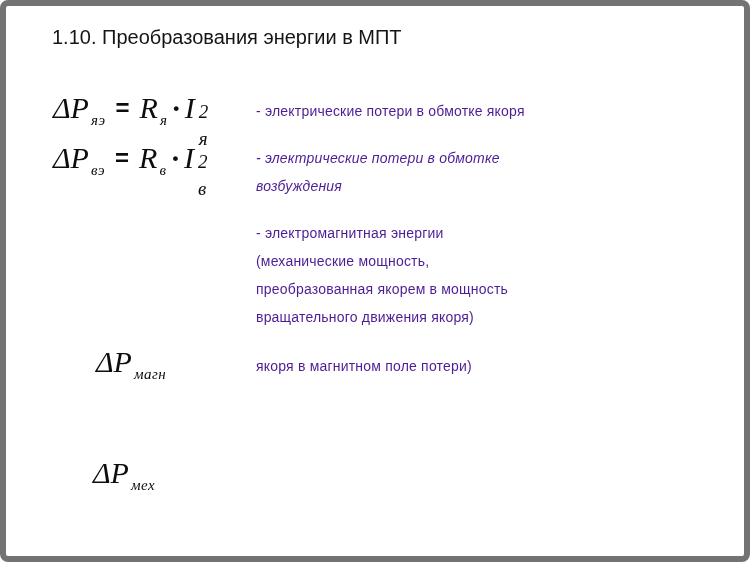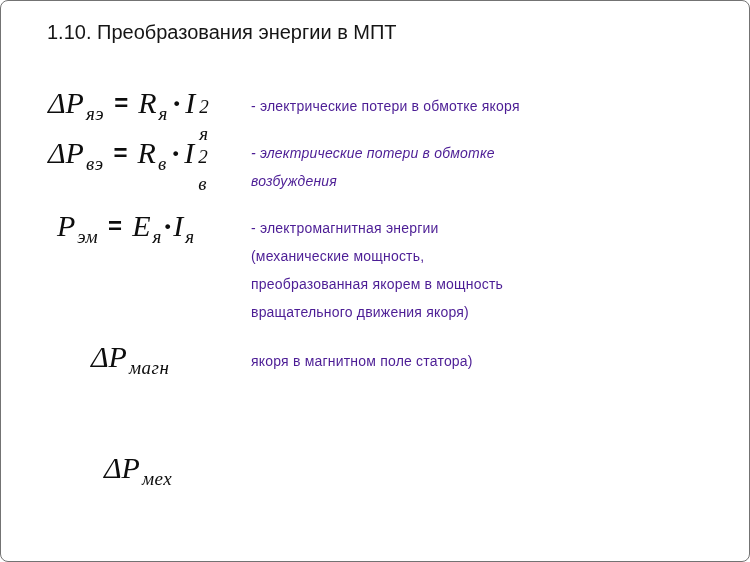--- a/index.html
+++ b/index.html
@@ -1,27 +1,27 @@
 <!DOCTYPE html>
 <html><head>
 <meta charset="utf-8">
 <style>
   html, body { margin:0; padding:0; background:#ffffff; }
   .page {
     position:relative; width:750px; height:562px; box-sizing:border-box;
-    background:#ffffff; border:1px solid #737373; border-radius:8px;
+    background:#ffffff; border:6px solid #737373; border-radius:8px;
     font-family:"Liberation Sans", sans-serif; color:#141414; overflow:hidden;
   }
   .title { position:absolute; left:46px; top:20px; font-size:20px; color:#151515; }
   .desc  { position:absolute; font-size:14px; line-height:28px; letter-spacing:0.2px; color:#4c1d95; }
   .formula {
     position:absolute; font-family:"Liberation Serif", serif; font-style:italic;
     font-size:30px; line-height:30px; white-space:nowrap; color:#0d0d0d;
   }
-  .f-sub { font-size:19px; vertical-align:-7px; margin-left:2px; letter-spacing:0.5px; }
+  .f-sub { font-size:15px; vertical-align:-7px; margin-left:2px; letter-spacing:0.5px; }
   .f-eq  { font-family:"Liberation Sans", sans-serif; font-style:normal; font-weight:bold;
            font-size:24px; margin:0 10px; vertical-align:2px; }
   .f-dot { margin:0 5px; font-weight:bold; }
   .f-stack { display:inline-flex; flex-direction:column; align-items:flex-start;
              font-size:19px; line-height:15px; vertical-align:-10px; margin-left:4px; }
   .f-stack .s-sup { transform:translateY(-10px); }
   .f-stack .s-sub { transform:translateY(2px); letter-spacing:0.5px; }
 </style>
 </head>
 <body>
@@ -44,34 +44,31 @@
     <span>ΔP</span><span class="f-sub">вэ</span><span class="f-eq">=</span><span>R</span><span class="f-sub">в</span><span class="f-dot">·</span><span>I</span><span class="f-stack">
         <span class="s-sup">2</span>
         <span class="s-sub">в</span>
       </span>
   </div>
   <div class="desc" style="left:250px; top:138px;font-style:italic;">
     <div>- электрические потери в обмотке</div>
     <div>возбуждения</div>
   </div>
 
-  <div class="formula" style="left:56px; top:210px;">
-    <span>P</span><span class="f-sub">эм</span><span class="f-eq">=</span><span>E</span><span class="f-sub">я</span><span class="f-dot" style="margin:0 2px;">·</span><span>I</span><span class="f-sub">я</span>
-  </div>
   <div class="desc" style="left:250px; top:213px;">
     <div>- электромагнитная энергии</div>
     <div>(механические мощность,</div>
     <div>преобразованная якорем в мощность</div>
     <div>вращательного движения якоря)</div>
   </div>
 
   <div class="formula" style="left:90px; top:341px;text-align:center;">
     <span>ΔP</span><span class="f-sub">магн</span>
   </div>
   <div class="desc" style="left:250px; top:346px;">
-    <div>якоря в магнитном поле статора)</div>
+    <div>якоря в магнитном поле потери)</div>
   </div>
 
-  <div class="formula" style="left:103px; top:452px;font-family:Liberation Serif, serif;">
+  <div class="formula" style="left:87px; top:452px;font-family:Liberation Serif, serif;">
     <span>ΔP</span><span class="f-sub">мех</span>
   </div>
 
 </div>
 
 </body></html>

